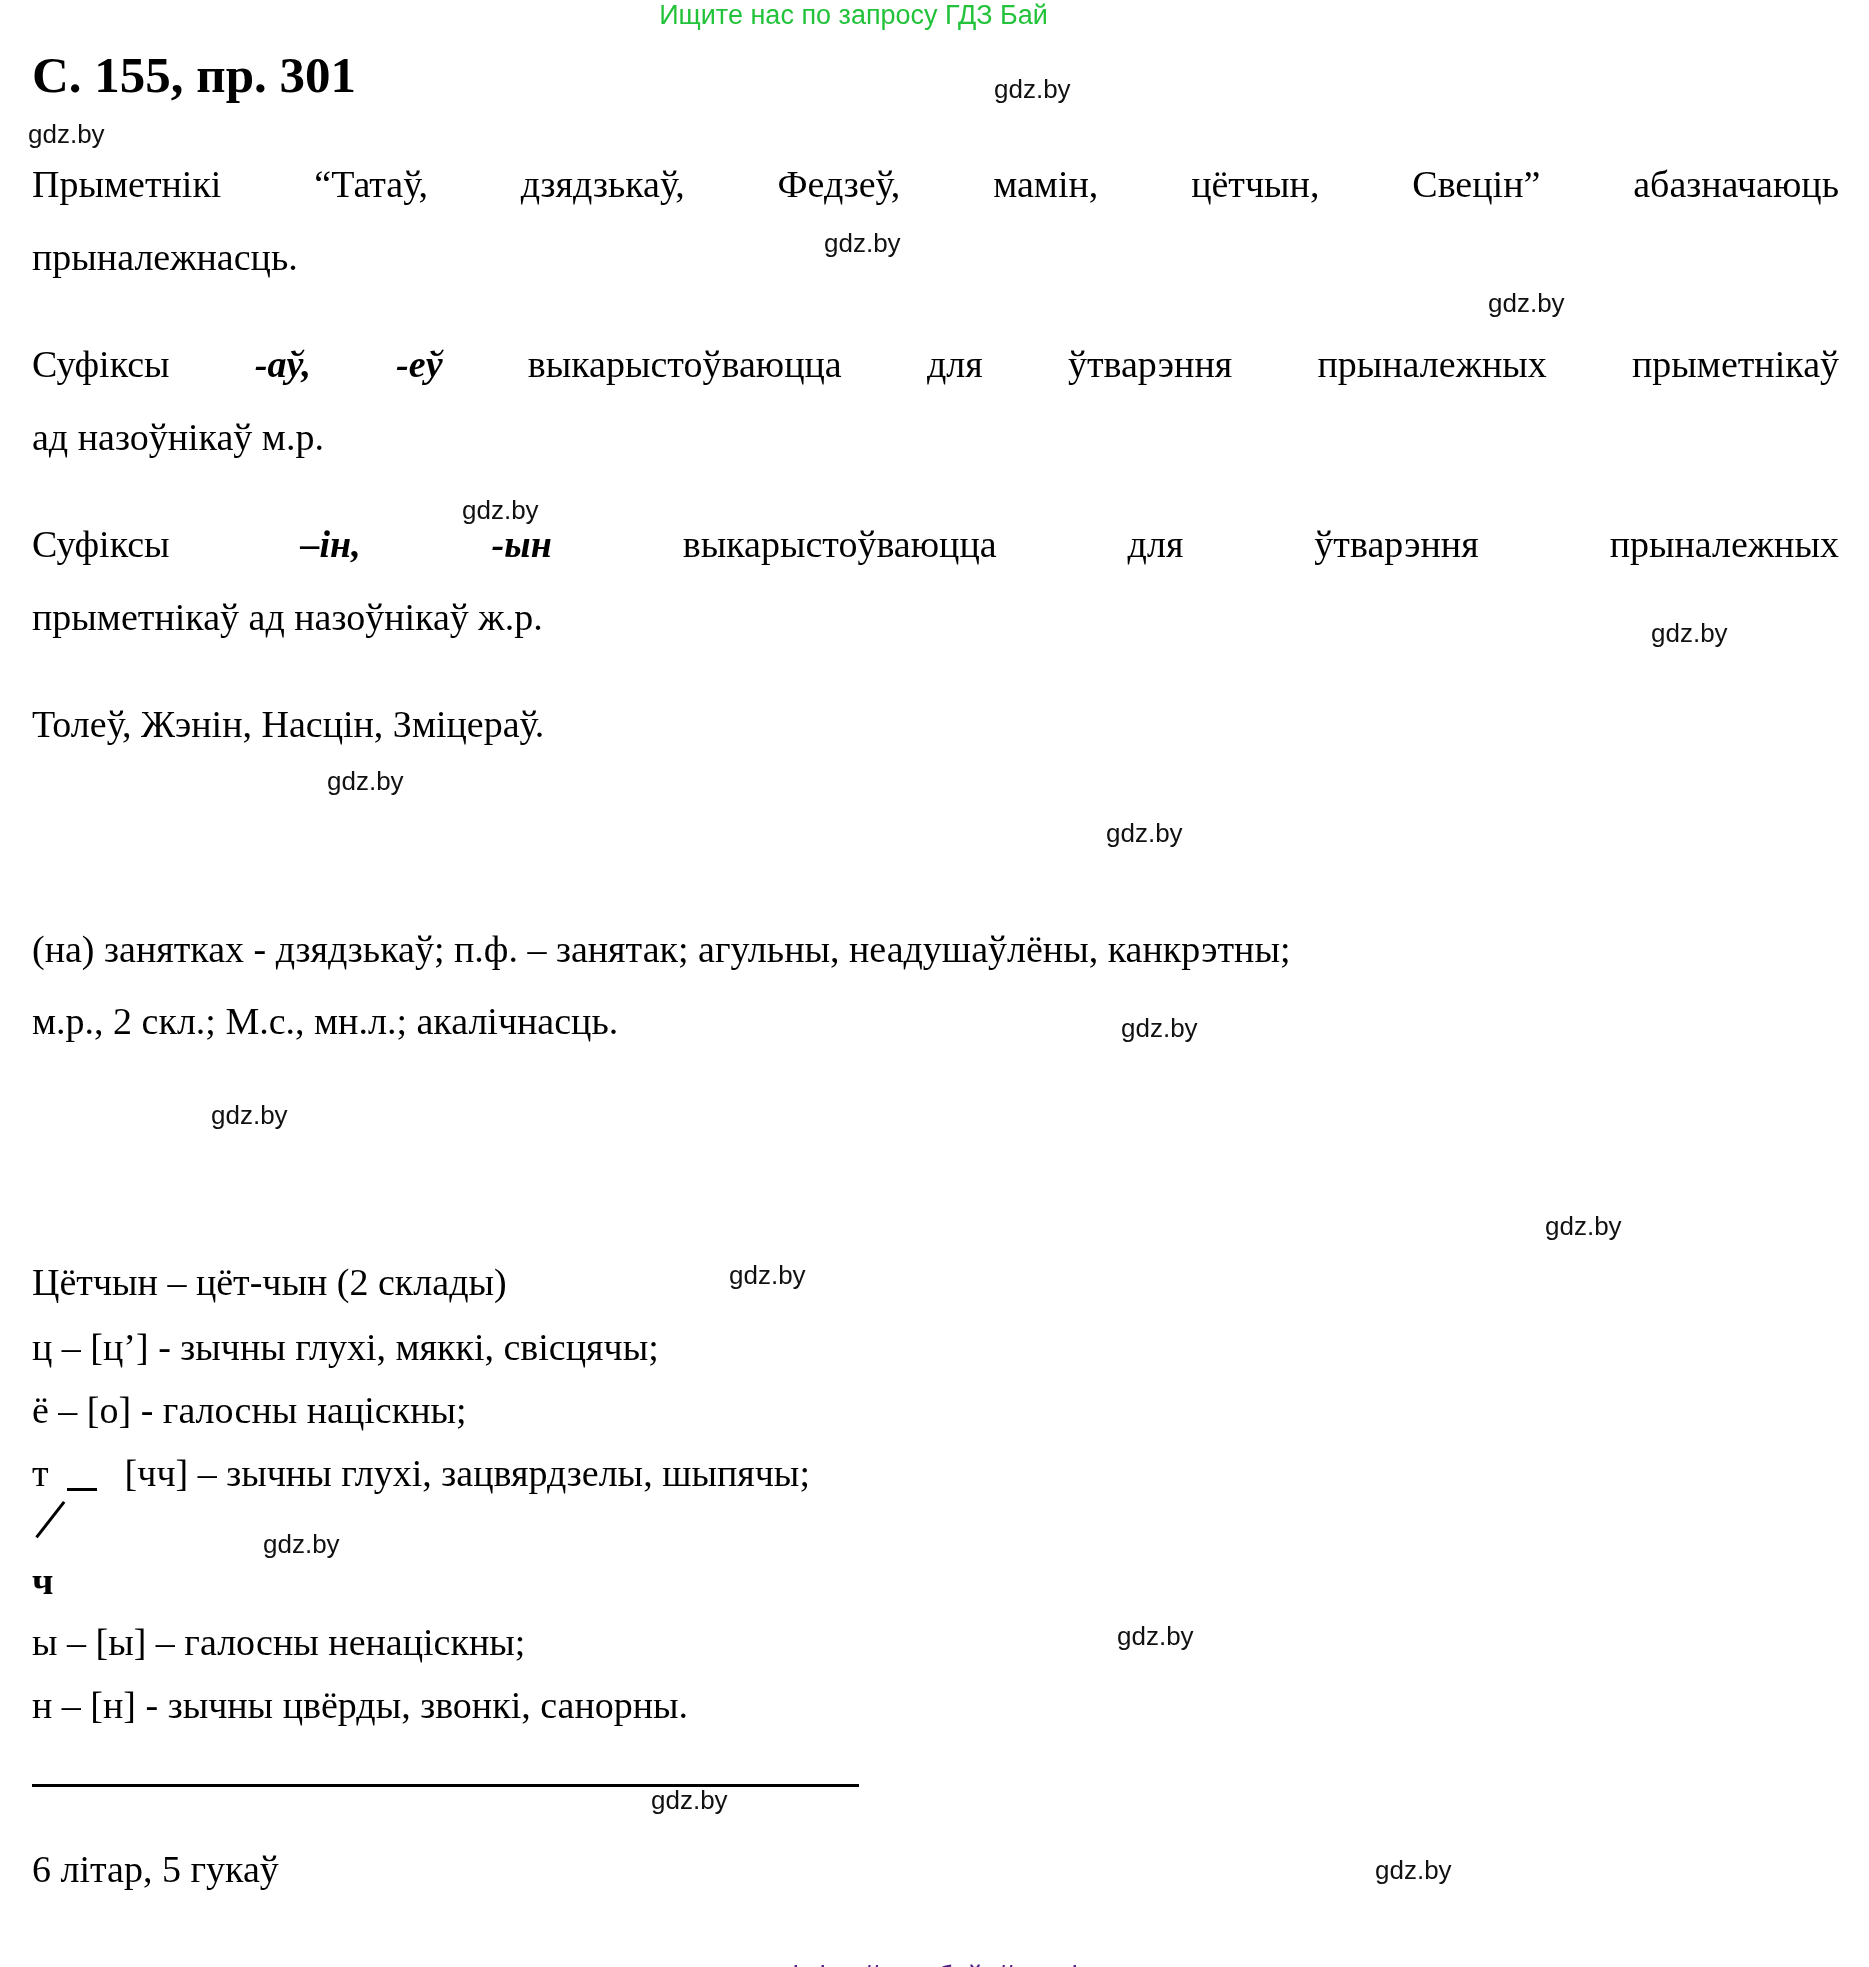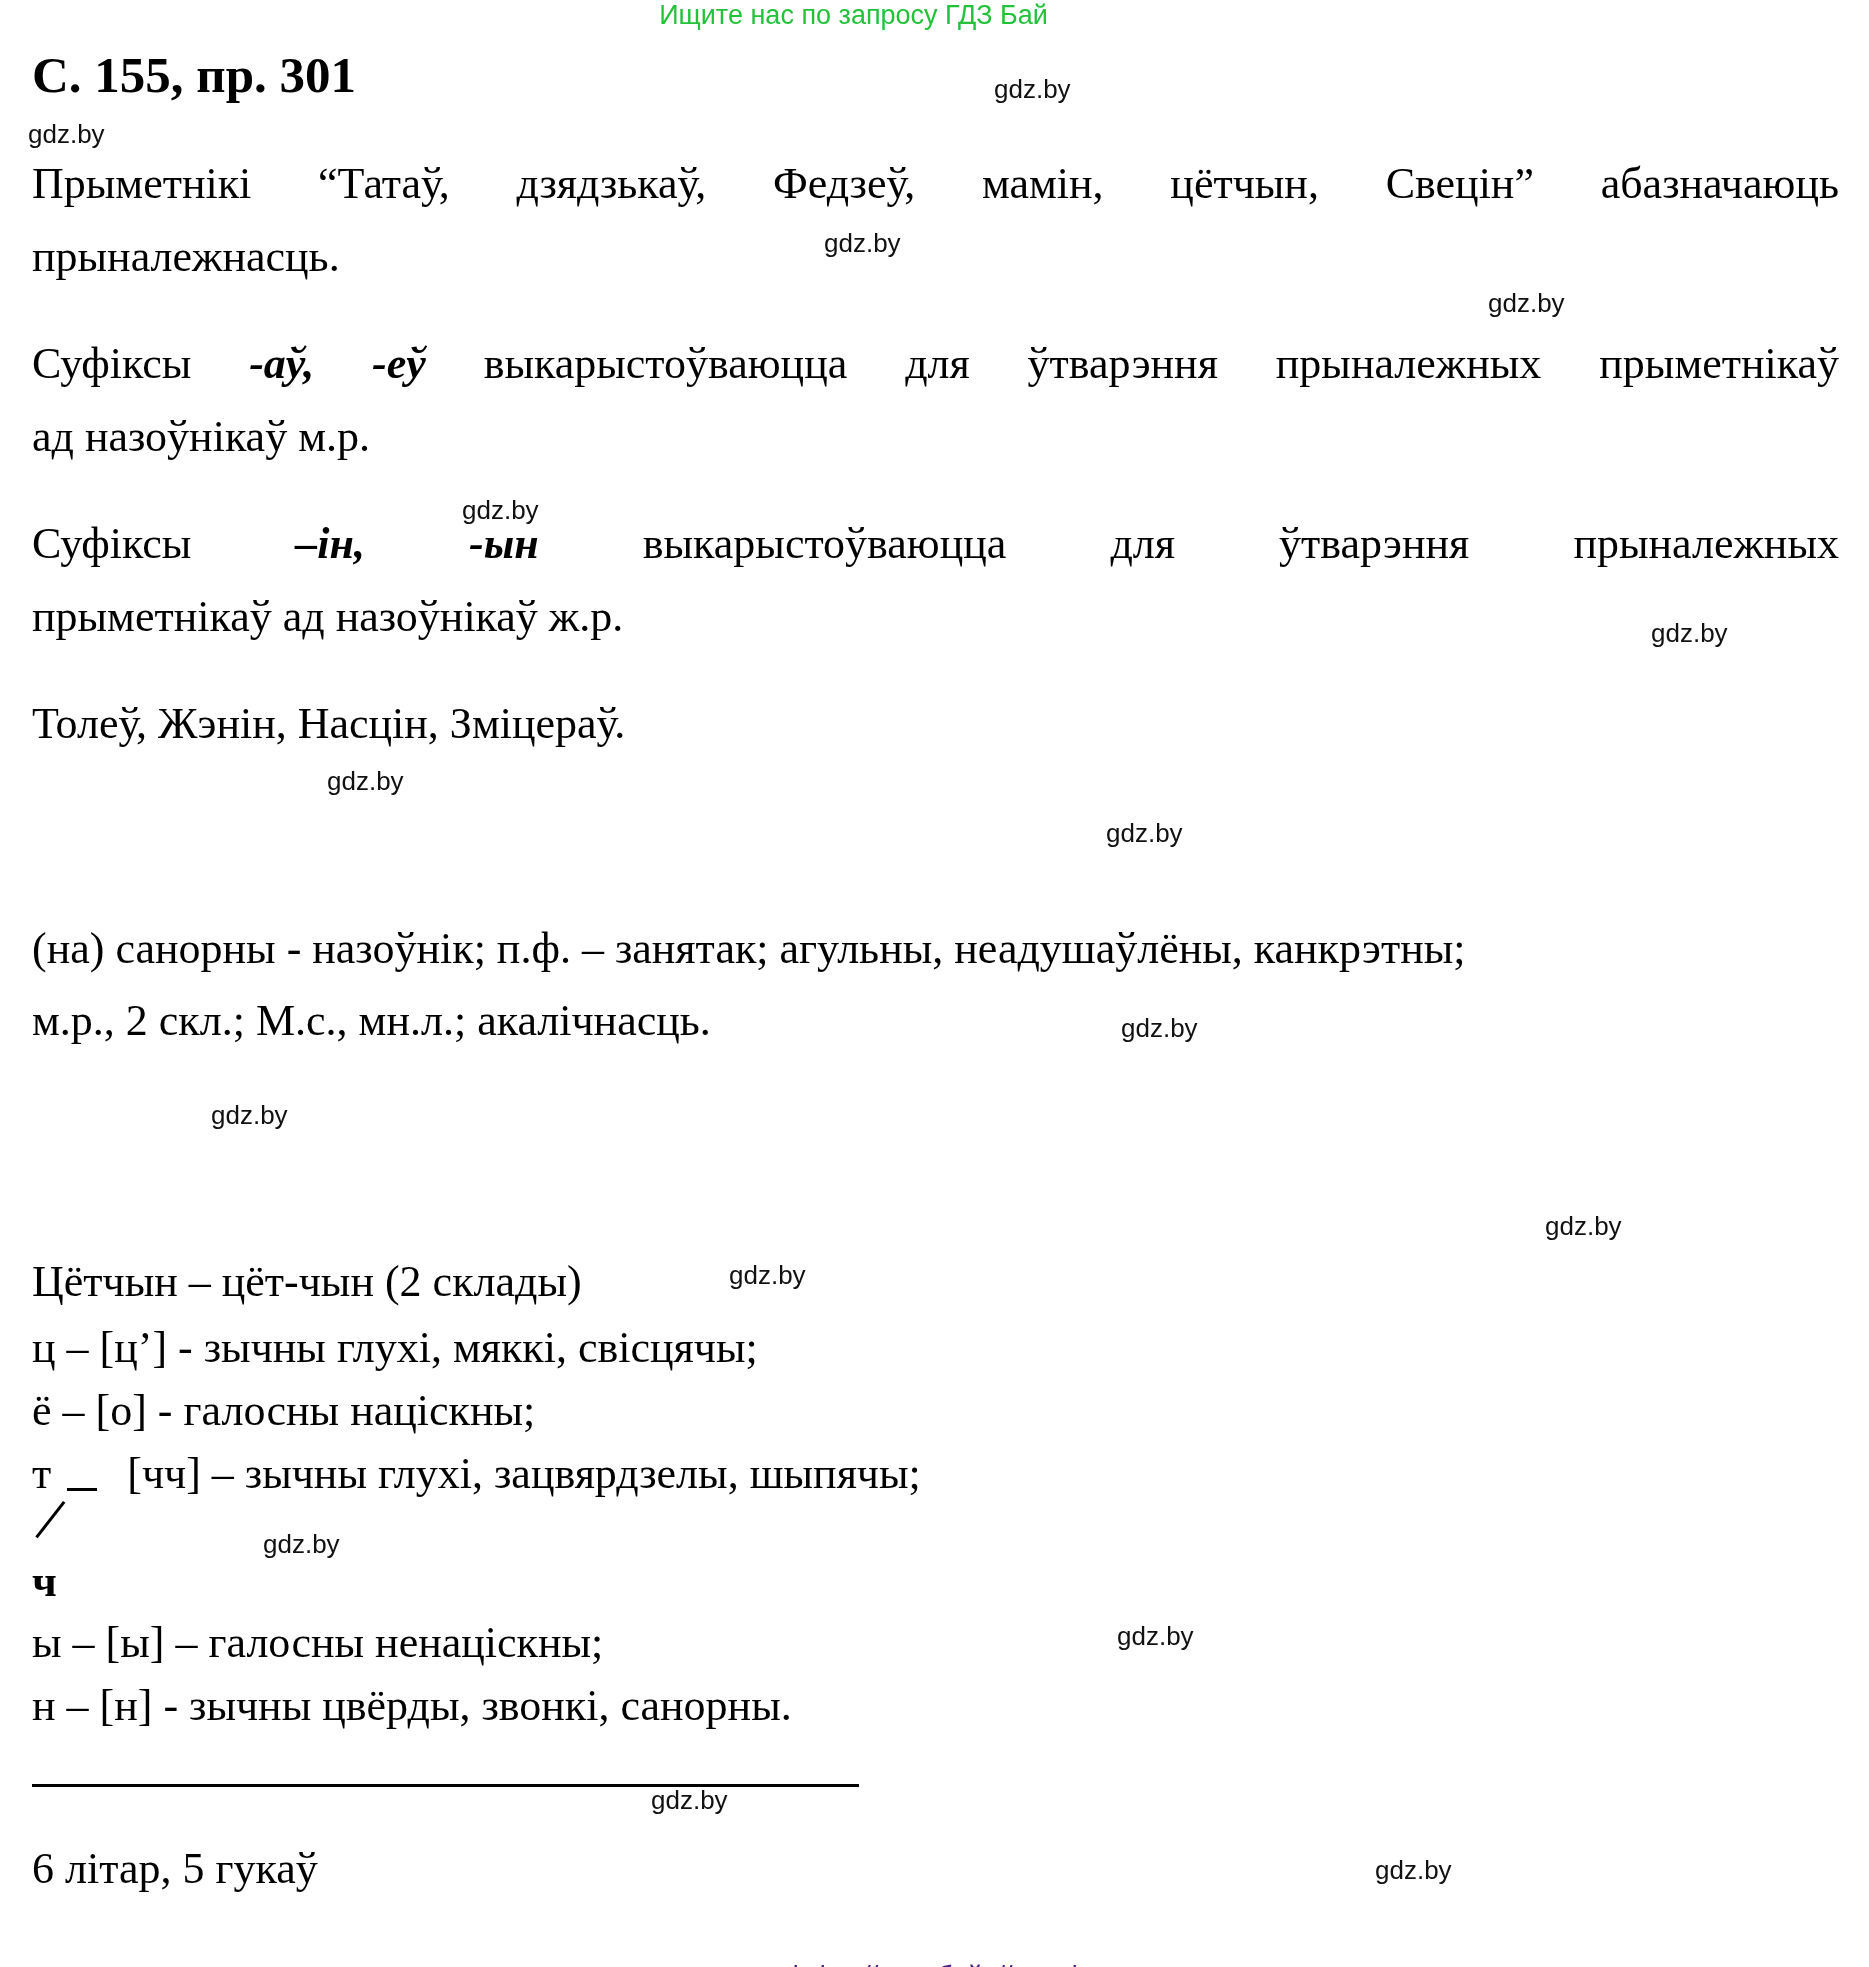--- a/index.html
+++ b/index.html
@@ -15,21 +15,21 @@
     font-family: "Liberation Sans", sans-serif; font-size: 27px; color: #4b1d86;
     line-height: 32px; white-space: pre; margin-top: 28px;
   }
   .title {
     position: absolute; left: 32px; top: 46px;
     font-family: "Liberation Serif", serif; font-weight: bold; font-size: 51px;
     line-height: 59px; color: #000;
   }
   .txt {
     position: absolute; left: 32px;
-    font-family: "Liberation Serif", serif; font-size: 44px; color: #000;
+    font-family: "Liberation Serif", serif; font-size: 38px; color: #000;
     line-height: 72px; white-space: nowrap;
   }
   .just { width: 1807px; text-align: justify; text-align-last: justify; white-space: normal; }
   .sfx { font-weight: bold; font-style: italic; }
   .wm {
     position: absolute; font-family: "Liberation Sans", sans-serif; font-size: 26px;
     color: #111; line-height: 30px; white-space: nowrap;
   }
   .rule { position: absolute; left: 32px; top: 1784px; width: 827px; height: 2.8px; background: #000; }
   .slash {
@@ -59,21 +59,21 @@
     <span class="sfx">-ын</span>
     <span>выкарыстоўваюцца</span>
     <span>для</span>
     <span>ўтварэння</span>
     <span>прыналежных</span>
   </div>
   <div class="txt" style="top:581px;">прыметнікаў ад назоўнікаў ж.р.</div>
 
   <div class="txt" style="top:688px;">Толеў, Жэнін, Насцін, Зміцераў.</div>
 
-  <div class="txt" style="top:913px;">(на) санорны - назоўнік; п.ф. – занятак; агульны, неадушаўлёны, канкрэтны;</div>
+  <div class="txt" style="top:913px;">(на) занятках - дзядзькаў; п.ф. – занятак; агульны, неадушаўлёны, канкрэтны;</div>
   <div class="txt" style="top:985px;">м.р., 2 скл.; М.с., мн.л.; акалічнасць.</div>
 
   <div class="txt" style="top:1246px;">Цётчын – цёт-чын (2 склады)</div>
 
   <div class="txt" style="top:1315px; line-height:65px;">ц – [ц’] - зычны глухі, мяккі, свісцячы;</div>
   <div class="txt" style="top:1378px; line-height:65px;text-align:right;">ё – [о] - галосны націскны;</div>
   <div class="txt" style="top:1441px; line-height:65px;"><span>т</span><span style="display:inline-block; width:76px;"></span><span>[чч] – зычны глухі, зацвярдзелы, шыпячы;</span></div>
   <div class="tdash"></div>
   <div class="slash"></div>
   <div class="txt" style="top:1549px; line-height:65px; font-weight:bold;">ч</div>

